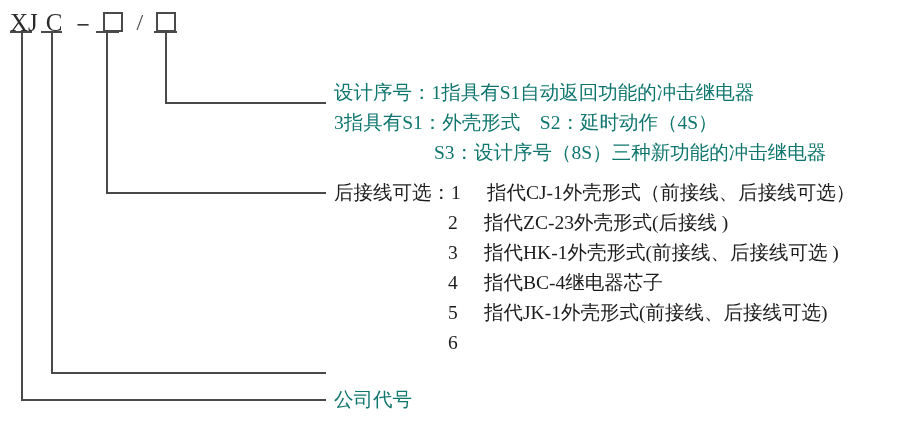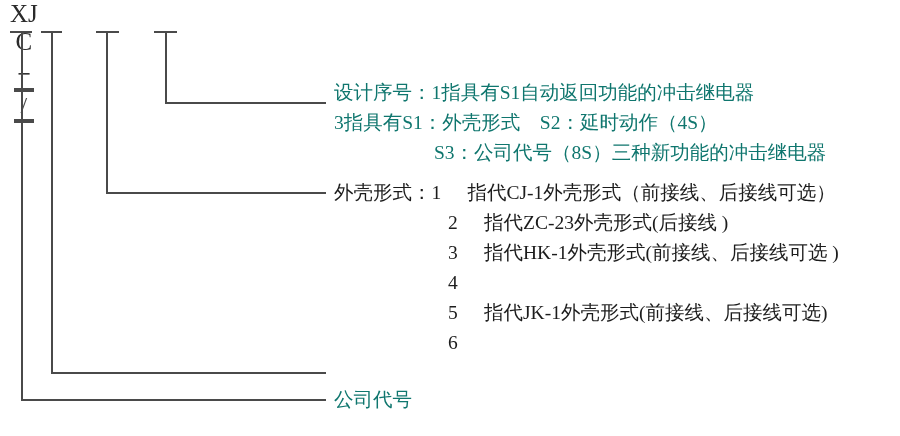--- a/index.html
+++ b/index.html
@@ -16,30 +16,29 @@
     width: 900px;
     height: 436px;
     background: #ffffff;
     overflow: hidden;
   }
 
   
   .code-row {
     position: absolute;
     left: 10px;
-    top: 0;
+    top: 8px;
     height: 30px;
     display: flex;
     align-items: center;
     font-family: "Liberation Serif", "DejaVu Serif", serif;
     font-size: 25px;
     letter-spacing: 0;
     color: #2b2b2b;
     white-space: pre;
-    flex-direction: column;
   }
   .code-seg { display: inline-block; }
   .code-gap-sm { display: inline-block; width: 8px; }
   .code-gap-md { display: inline-block; width: 13px; }
   .code-box {
     display: inline-block;
     width: 20px;
     height: 20px;
     border: 2px solid #4a4a4a;
     box-sizing: border-box;
@@ -127,40 +126,41 @@
   <div class="lead-h" style="left:106px; top:192px; width:220px;"></div>
 
   <div class="lead-v" style="left:51px; top:32px; height:342px;"></div>
   <div class="lead-h" style="left:51px; top:372px; width:275px;"></div>
 
   <div class="lead-v" style="left:21px; top:32px; height:369px;"></div>
   <div class="lead-h" style="left:21px; top:399px; width:305px;"></div>
 
   <div class="txt" style="left:334px; top:78px;">设计序号：1指具有S1自动返回功能的冲击继电器</div>
   <div class="txt" style="left:334px; top:108px;">3指具有S1：外壳形式　S2：延时动作（4S）</div>
-  <div class="txt" style="left:434px; top:138px;">S3：公司代号（8S）三种新功能的冲击继电器</div>
+  <div class="txt" style="left:434px; top:138px;">S3：设计序号（8S）三种新功能的冲击继电器</div>
 
   <div class="txt-row" style="left:334px; top:178px;">
-    <span>外壳形式：</span>
+    <span>后接线可选：</span>
     <span class="num-col">1</span>
     <span>指代CJ-1外壳形式（前接线、后接线可选）</span>
   </div>
 
   <div class="txt-row" style="left:448px; top:208px;">
     <span class="num-col">2</span>
     <span>指代ZC-23外壳形式(后接线 )</span>
   </div>
 
   <div class="txt-row" style="left:448px; top:238px;">
     <span class="num-col">3</span>
     <span>指代HK-1外壳形式(前接线、后接线可选 )</span>
   </div>
 
   <div class="txt-row" style="left:448px; top:268px;">
     <span class="num-col">4</span>
+    <span>指代BC-4继电器芯子</span>
   </div>
 
   <div class="txt-row" style="left:448px; top:298px;">
     <span class="num-col">5</span>
     <span>指代JK-1外壳形式(前接线、后接线可选)</span>
   </div>
 
   <div class="txt-row" style="left:448px; top:328px;">
     <span class="num-col">6</span>
   </div>

